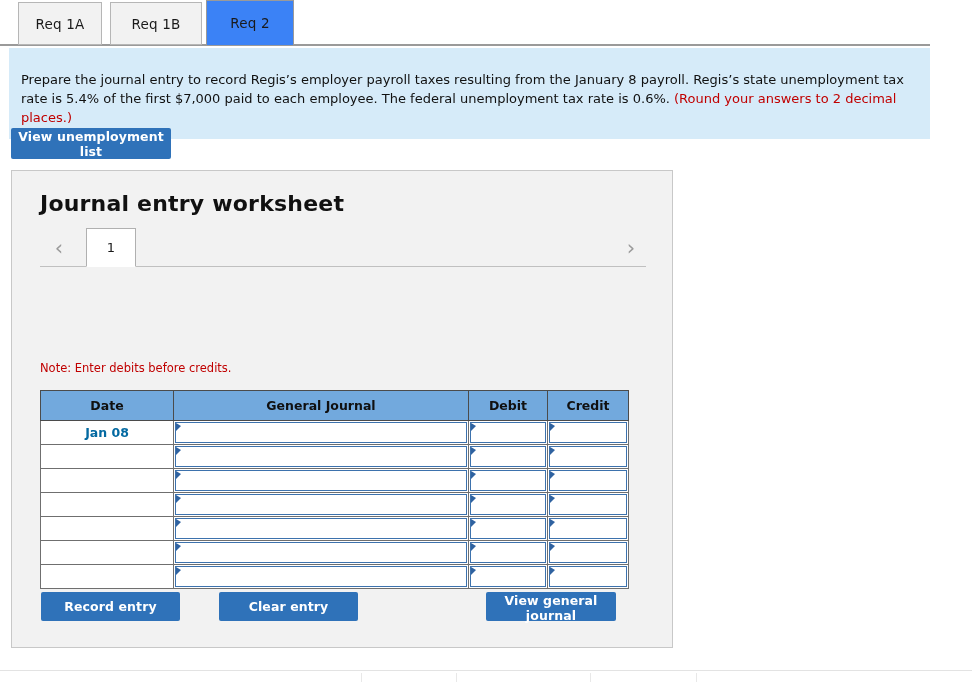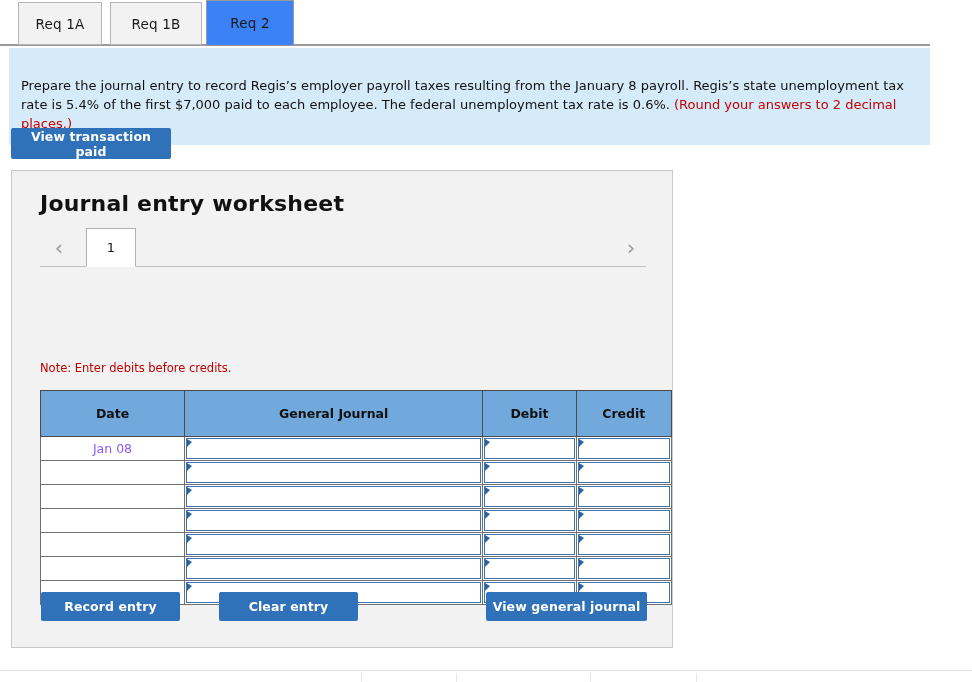--- a/index.html
+++ b/index.html
@@ -60,21 +60,21 @@
   .tab-2 { left: 206px; width: 88px; }
 
   
   .instructions {
     position: absolute;
     left: 9px;
     top: 48px;
     width: 921px;
     box-sizing: border-box;
     background: #d6ebf9;
-    padding: 28px 12px 12px 12px;
+    padding: 22px 12px 12px 12px;
     font-size: 13px;
     line-height: 19px;
     color: #111111;
   }
   .instructions .hint { color: #c00000; }
 
   
   .btn {
     background: #2f72b9;
     color: #ffffff;
@@ -196,37 +196,38 @@
     border-collapse: collapse;
     font-size: 12.5px;
   }
   .jtable th {
     background: #72a9dd;
     border: 1px solid #4b4b4b;
     font-weight: bold;
     height: 21px;
     color: #101010;
     font-size: 12.5px;
-    padding: 12px;
+    padding: 4px;
   }
   .jtable td {
     border: 1px solid #6f6f6f;
     padding: 0;
     height: 23px;
     background: #ffffff;
   }
   .col-date   { width: 124px; }
   .col-gj     { width: 286px; }
   .col-debit  { width: 70px;  }
   .col-credit { width: 72px;  }
 
   .date-cell {
     text-align: center;
     font-size: 12.5px;
-    color: #8b5cf6;
+    color: #0369a1;
+    font-weight: bold;
   }
 
   .cellinput {
     position: relative;
     box-sizing: border-box;
     width: calc(100% - 2px);
     height: 21px;
     margin: 1px;
     border: 1px solid #3d72ad;
     background: #ffffff;
@@ -239,21 +240,21 @@
     width: 0;
     height: 0;
     border-left: 5px solid #2f62a0;
     border-top: 3px solid transparent;
     border-bottom: 5px solid transparent;
   }
 
   
   .btn-record  { position: absolute; left: 29px;  top: 421px; width: 139px; height: 29px; }
   .btn-clear   { position: absolute; left: 207px; top: 421px; width: 139px; height: 29px; }
-  .btn-journal { position: absolute; left: 474px; top: 421px; width: 161px; height: 29px; }
+  .btn-journal { position: absolute; left: 474px; top: 421px; width: 130px; height: 29px; }
 
   
   .bottombar {
     position: absolute;
     left: 0;
     top: 670px;
     width: 972px;
     height: 12px;
     border-top: 1px solid #e3e3e3;
     background: #ffffff;
@@ -279,21 +280,21 @@
   </div>
   <div class="tab tab-2 active">
     <span>Req 2</span>
   </div>
 </div>
 
 <div class="instructions">
   <span>Prepare the journal entry to record Regis’s employer payroll taxes resulting from the January 8 payroll. Regis’s state unemployment tax rate is 5.4% of the first $7,000 paid to each employee. The federal unemployment tax rate is 0.6%. </span><span class="hint">(Round your answers to 2 decimal places.)</span>
 </div>
 
-<button class="btn btn-transaction-list">View transaction paid</button>
+<button class="btn btn-transaction-list">View unemployment list</button>
 
 <div class="worksheet">
 
   <div class="worksheet-title">Journal entry worksheet</div>
 
   <div class="page-tabs">
     <div class="page-tabs-underline"></div>
     <div class="chev chev-prev">‹</div>
     <div class="chev chev-next">›</div>
     <div class="page-tab">

